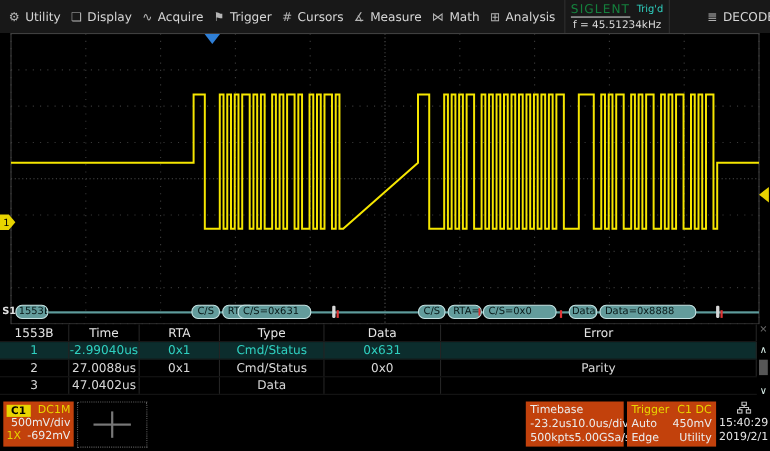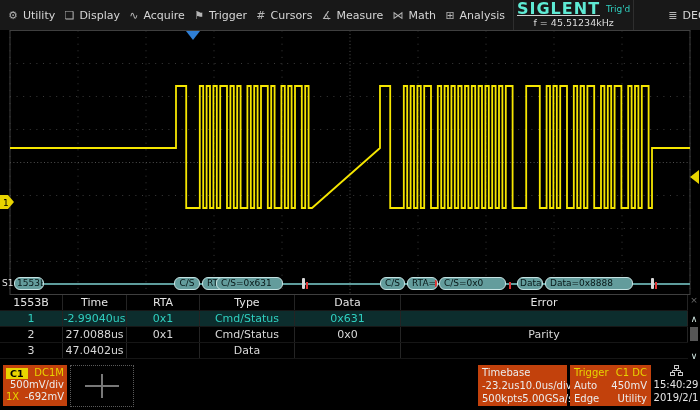--- a/index.html
+++ b/index.html
@@ -6,29 +6,29 @@
   body{width:700px;height:410px;overflow:hidden;font-family:"DejaVu Sans",sans-serif;-webkit-font-smoothing:antialiased;}
   .app{width:700px;height:410px;position:relative;background:#000;}
 
   
   .menubar{height:30px;background:#181818;display:flex;align-items:stretch;}
   .menu-items{display:flex;flex:0 0 497px;justify-content:space-between;align-items:center;padding:0 8px;}
   .menu-item{display:flex;align-items:center;gap:5px;color:#d6d6d6;font-size:11px;white-space:nowrap;cursor:default;}
   .mi-icon{color:#b4b4b4;font-size:11px;line-height:1;}
   .brand{flex:0 0 88px;border-left:1px solid #2e2e2e;border-right:1px solid #2e2e2e;display:flex;flex-direction:column;justify-content:center;padding:0 3px;}
   .brand-top{display:flex;align-items:center;justify-content:center;gap:6px;}
-  .logo{font-size:16px;font-weight:bold;letter-spacing:1px;color:#5eead4;border-bottom:1px solid #cfcfcf;line-height:13px;}
+  .logo{font-size:11px;font-weight:normal;letter-spacing:1px;color:#15803d;border-bottom:1px solid #cfcfcf;line-height:13px;}
   .trigd{color:#2fd0c0;font-size:9px;}
   .freq{color:#dcdcdc;font-size:9.5px;text-align:center;margin-top:1px;}
   .decode-item{margin-left:34px;}
 
   
   .screen{position:relative;width:700px;height:265px;background:#000;}
   .decode-row{position:absolute;left:0;top:246px;width:700px;height:16px;}
-  .src-label{position:absolute;left:2px;top:2px;color:#e0e0e0;font-size:9px;}
+  .src-label{position:absolute;left:2px;top:2px;color:#e0e0e0;font-size:9px;font-weight:bold;}
   .bus-line{position:absolute;top:7px;left:44px;width:646px;height:2px;background:#5e9c9c;}
   .badge{position:absolute;top:1px;height:13px;background:#639c9c;border:1px solid #c6e2e2;border-radius:6px;color:#071717;font-size:9px;line-height:11px;padding:0 4px;box-sizing:border-box;overflow:hidden;white-space:nowrap;}
   .badge.center{text-align:center;padding:0 2px;}
   .trunc{position:absolute;right:0;top:2px;width:2px;height:7px;background:#e03535;}
   .endmark-w{position:absolute;width:3px;height:11px;top:2px;background:#d8d8d8;border-radius:1px;}
   .endmark-r{position:absolute;width:2px;height:7px;top:6px;background:#e03535;}
 
   
   .dtable{position:relative;width:700px;height:67px;background:#000;font-size:11px;}
   .trow{display:grid;grid-template-columns:63px 64px 73px 95px 106px 1fr;height:15px;line-height:15px;margin-right:12px;text-align:center;color:#d8d8d8;border-bottom:1px solid #161616;}

